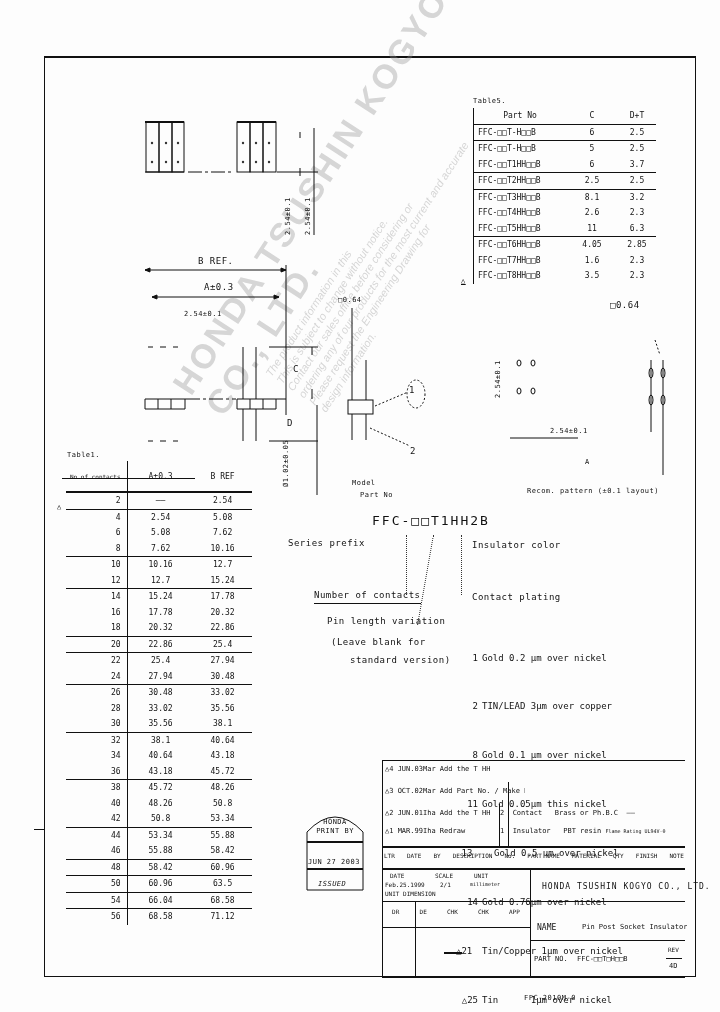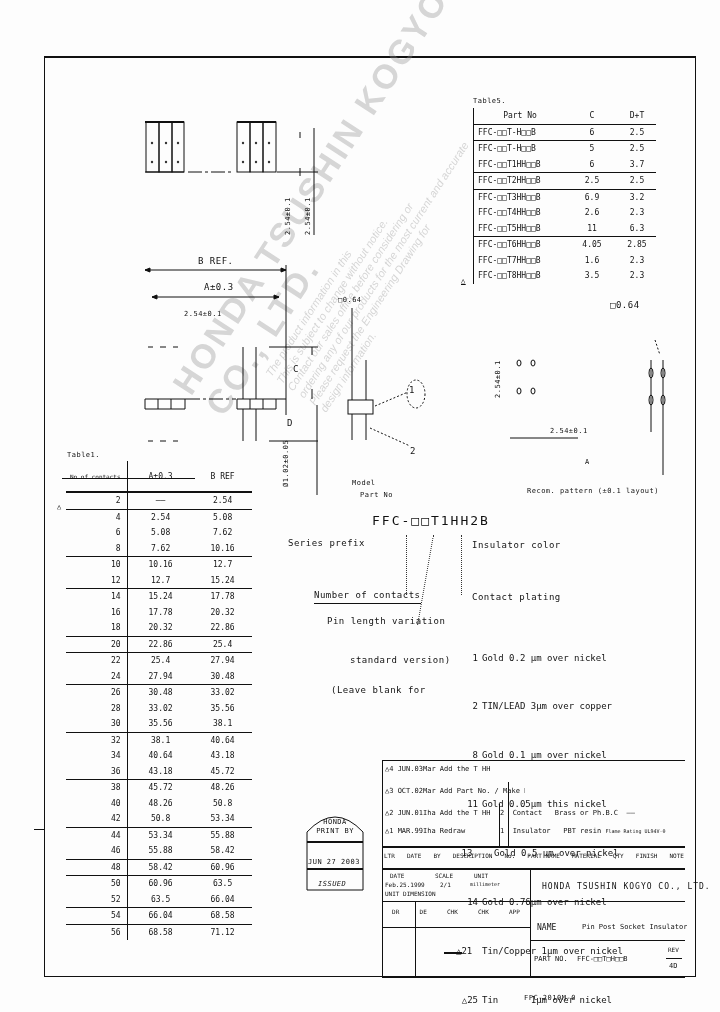--- a/index.html
+++ b/index.html
@@ -182,21 +182,21 @@
         <td class="c">6</td>
         <td class="r">3.7</td>
       </tr>
   <tr class="grp">
         <td class="p">FFC-□□T2HH□□B</td>
         <td class="c">2.5</td>
         <td class="r">2.5</td>
       </tr>
   <tr class="grp">
         <td class="p">FFC-□□T3HH□□B</td>
-        <td class="c">6.9</td>
+        <td class="c">8.1</td>
         <td class="r">3.2</td>
       </tr>
   <tr>
         <td class="p">FFC-□□T4HH□□B</td>
         <td class="c">2.6</td>
         <td class="r">2.3</td>
       </tr>
   <tr>
         <td class="p">FFC-□□T5HH□□B</td>
         <td class="c">11</td>
@@ -347,25 +347,20 @@
   <tr class="grp">
         <td class="n">48</td>
         <td class="a">58.42</td>
         <td class="b">60.96</td>
       </tr>
   <tr class="grp">
         <td class="n">50</td>
         <td class="a">60.96</td>
         <td class="b">63.5</td>
       </tr>
-  <tr>
-        <td class="n">52</td>
-        <td class="a">63.5</td>
-        <td class="b">66.04</td>
-      </tr>
   <tr class="grp">
         <td class="n">54</td>
         <td class="a">66.04</td>
         <td class="b">68.58</td>
       </tr>
   <tr class="grp">
         <td class="n">56</td>
         <td class="a">68.58</td>
         <td class="b">71.12</td>
       </tr>
@@ -374,21 +369,21 @@
 <div class="t sm" style="left:57px;top:503px;">△</div>
 <div class="line" style="left:34px;top:829px;width:10px;height:1px;"></div>
 
 <div class="t sm" style="left:352px;top:479px;">Model</div>
 <div class="t sm" style="left:360px;top:491px;">Part No</div>
 <div class="t big" style="left:372px;top:515px;">FFC-□□T1HH2B</div>
 <div class="t" style="left:288px;top:538px;">Series prefix</div>
 <div class="t" style="left:472px;top:540px;">Insulator color</div>
 <div class="t" style="left:314px;top:590px;border-bottom:1px solid #111;padding-bottom:2px;">Number of contacts</div>
 <div class="t" style="left:327px;top:616px;">Pin length variation</div>
-<div class="t" style="left:331px;top:637px;margin-top:48px;">(Leave blank for</div>
+<div class="t" style="left:331px;top:637px;">(Leave blank for</div>
 <div class="t" style="left:350px;top:655px;">standard version)</div>
 <div class="dot" style="left:406px;top:535px;height:60px;"></div>
 <div class="dot" style="left:425px;top:535px;height:90px;transform:skewX(-10deg);"></div>
 <div class="dot" style="left:461px;top:535px;height:60px;"></div>
 <div class="t" style="left:472px;top:592px;">Contact plating</div>
 <div class="abs" style="left:456px;top:617px;font-size:9px;line-height:16.3px;white-space:pre;">
   <div style="display:flex"><span style="width:22px;text-align:right;padding-right:4px">1</span><span>Gold 0.2 µm over nickel</span></div>
   <div style="display:flex"><span style="width:22px;text-align:right;padding-right:4px">2</span><span>TIN/LEAD 3µm over copper</span></div>
   <div style="display:flex"><span style="width:22px;text-align:right;padding-right:4px">8</span><span>Gold 0.1 µm over nickel</span></div>
   <div style="display:flex"><span style="width:22px;text-align:right;padding-right:4px">11</span><span>Gold 0.05µm this nickel</span></div>

